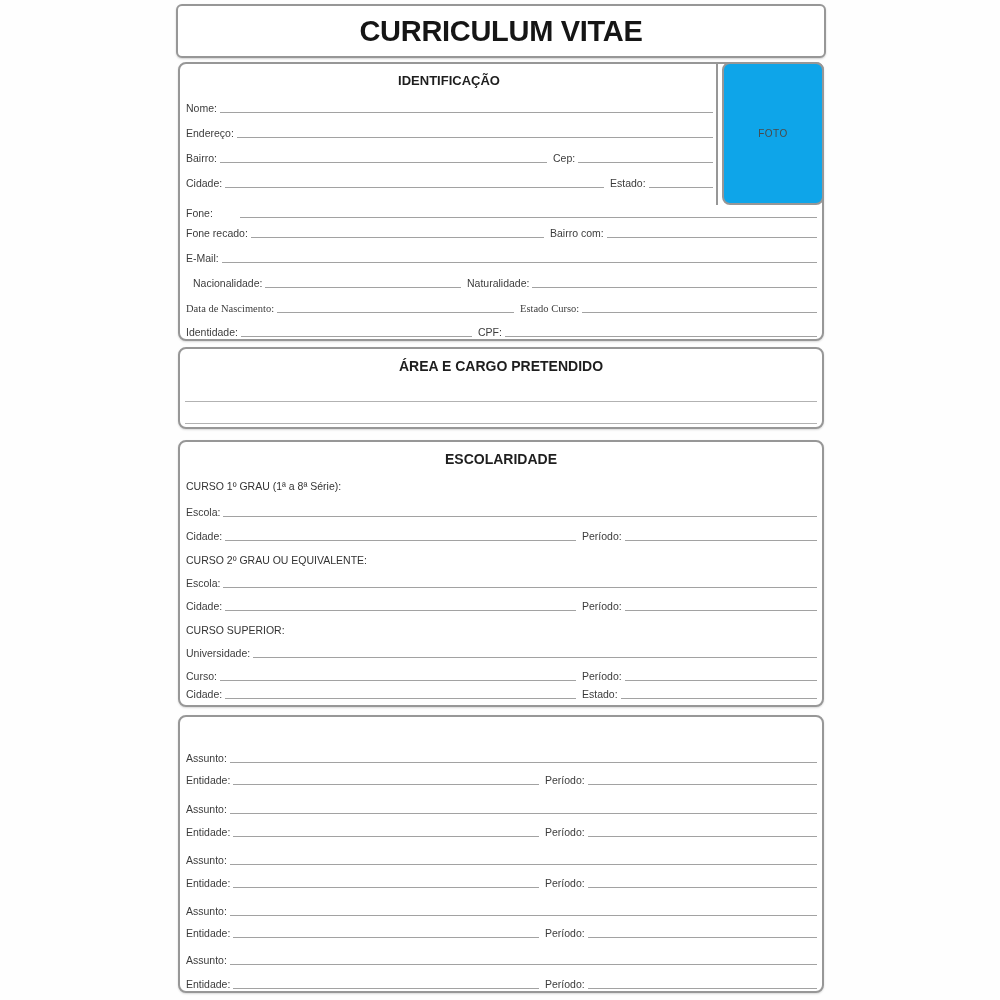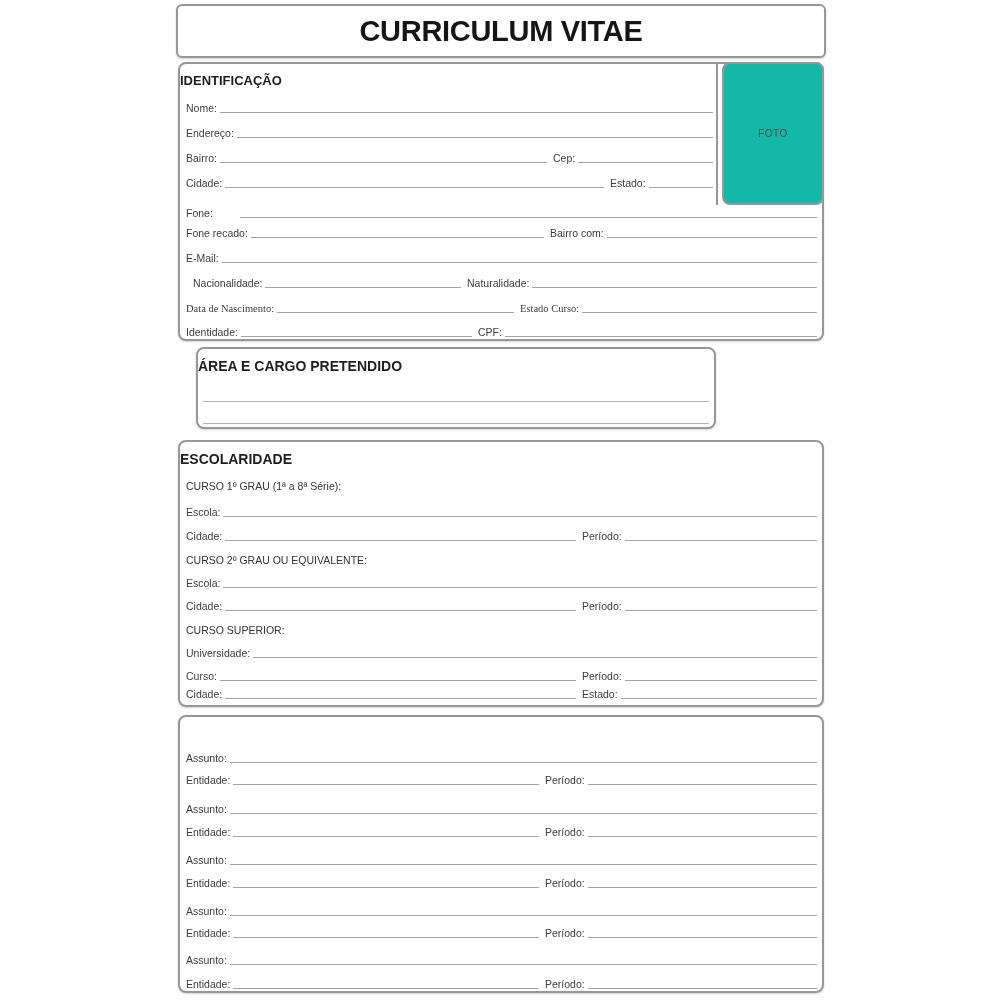--- a/index.html
+++ b/index.html
@@ -6,33 +6,33 @@
   .page{
     position:relative;width:1000px;height:1000px;background:#fefefe;overflow:hidden;
     font-family:"Liberation Sans","DejaVu Sans",sans-serif;color:#3c3c3c;
   }
   .panel{
     position:absolute;background:#fff;border:2px solid #979797;border-radius:8px;
     box-shadow:0 1px 2px rgba(0,0,0,.15);box-sizing:border-box;
   }
   .title-box{left:176px;top:4px;width:650px;height:54px;border-radius:6px;display:flex;align-items:center;justify-content:center;}
   .title-box h1{margin:0;font-size:29px;font-weight:bold;color:#151515;letter-spacing:-.3px;}
-  .hdr{position:absolute;left:0;right:0;text-align:left;font-weight:bold;color:#1e1e1e;}
+  .hdr{position:absolute;left:0;right:0;text-align:center;font-weight:bold;color:#1e1e1e;}
   .hdr-13{font-size:13px;}
   .hdr-14{font-size:14px;}
   .ident{left:178px;top:62px;width:646px;height:279px;}
   .ident-hdr{left:0;width:538px;top:9px;}
   .foto{
-    position:absolute;top:-2px;right:-2px;width:102px;height:143px;background:#14b8a6;
+    position:absolute;top:-2px;right:-2px;width:102px;height:143px;background:#0ea5e9;
     border:2px solid #979797;border-radius:8px;box-sizing:border-box;
     display:flex;align-items:center;justify-content:center;
   }
   .foto span{font-size:10px;color:#4a4a4a;letter-spacing:.5px;}
   .ident-divider{position:absolute;left:536px;top:-2px;height:143px;width:0;border-left:2px solid #979797;}
-  .area{left:196px;top:347px;width:520px;height:82px;}
+  .area{left:178px;top:347px;width:646px;height:82px;}
   .escol{left:178px;top:440px;width:646px;height:267px;}
   .cursos{left:178px;top:715px;width:646px;height:278px;}
   .cursos-hdr{top:8px;white-space:pre;}
   .row{position:absolute;left:6px;right:5px;height:15px;display:flex;align-items:flex-end;}
   .row.narrow{right:109px;}
   .lbl{font-size:10.5px;line-height:13px;color:#3c3c3c;white-space:nowrap;flex:0 0 auto;}
   .lbl.upper{color:#333;}
   .line{flex:1 1 auto;border-bottom:1px solid #a2a2a2;margin:0 0 2px 3px;min-width:8px;}
   .seg{display:flex;align-items:flex-end;flex:0 0 auto;box-sizing:border-box;}
   .seg .line{margin-right:6px;}

